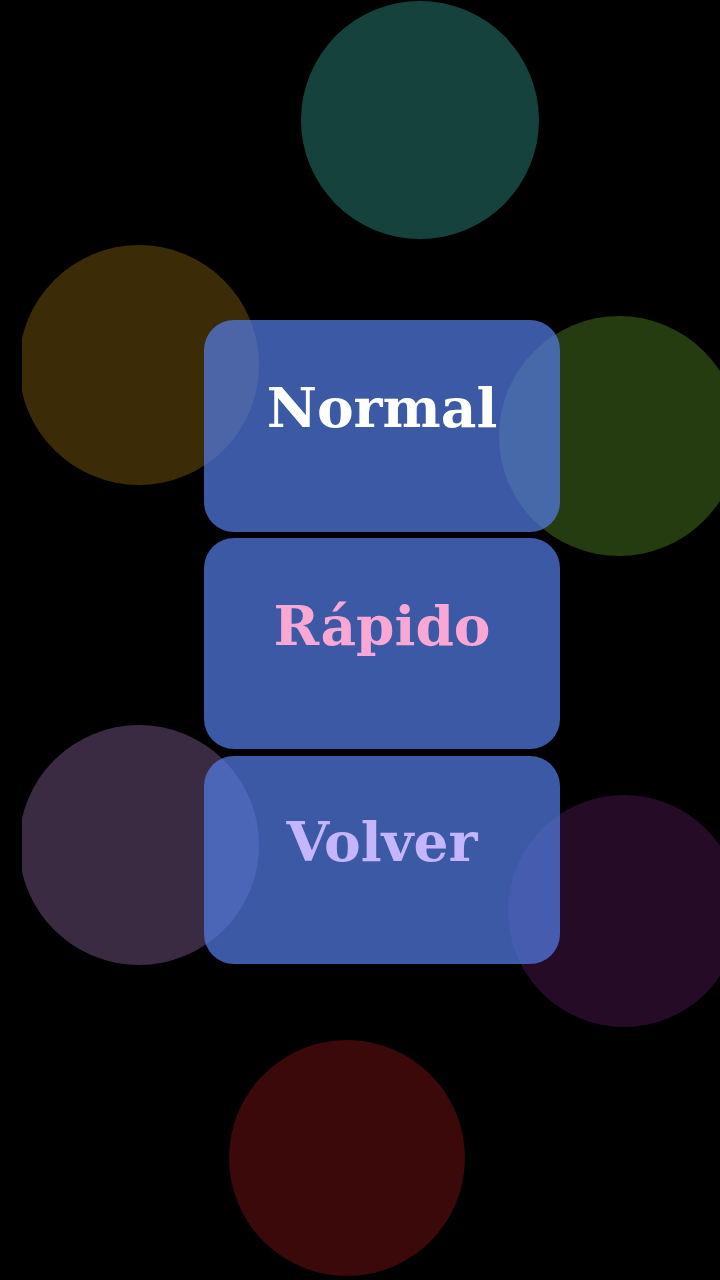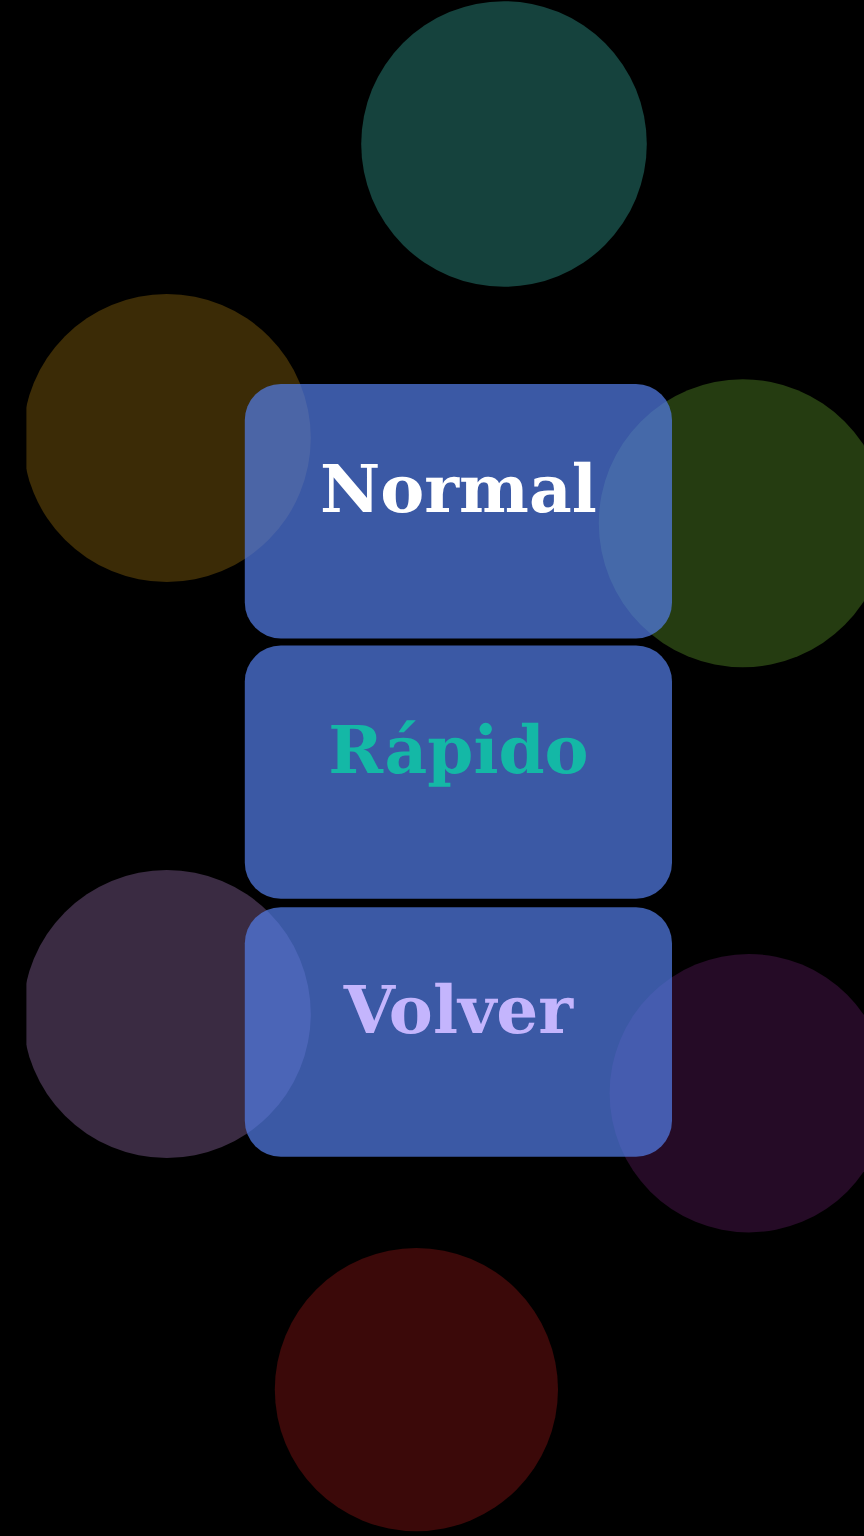--- a/index.html
+++ b/index.html
@@ -50,20 +50,20 @@
   <div class="circle" style="left: 477px; top: 316px; height: 240px; width: 240px; background: rgb(37, 60, 17);"></div>
   <div class="circle" style="left: -3px; top: 725px; height: 240px; width: 240px; background: rgb(58, 43, 66);"></div>
   <div class="circle" style="left: 486px; top: 795px; height: 232px; width: 232px; background: rgb(37, 11, 38);"></div>
   <div class="circle" style="left: 207px; top: 1040px; height: 236px; width: 236px; background: rgb(59, 9, 9);"></div>
 
   <div class="menu-button" role="button" style="top: 320px; height: 212px; background: rgba(82, 124, 228, 0.72);">
     <span class="menu-button-label" style="color: rgb(255, 255, 255);">Normal</span>
   </div>
 
   <div class="menu-button" role="button" style="top: 538px; height: 211px; background: rgba(82, 124, 228, 0.72);">
-    <span class="menu-button-label" style="color: #14b8a6;">Rápido</span>
+    <span class="menu-button-label" style="color: #f9a8d4;">Rápido</span>
   </div>
 
   <div class="menu-button" role="button" style="top: 756px; height: 208px; background: rgba(82, 124, 228, 0.72);">
     <span class="menu-button-label" style="color: #c4b5fd;">Volver</span>
   </div>
 
 </div>
 
 </body></html>

